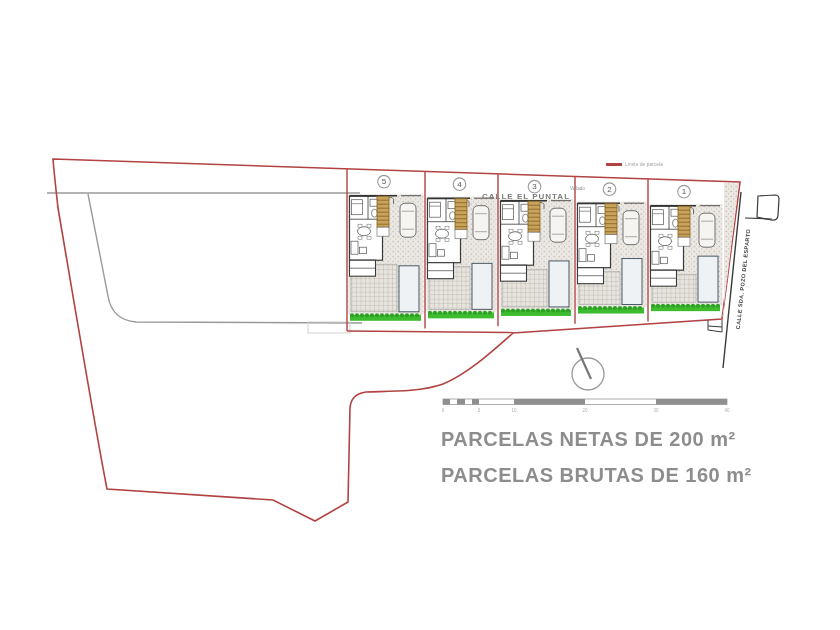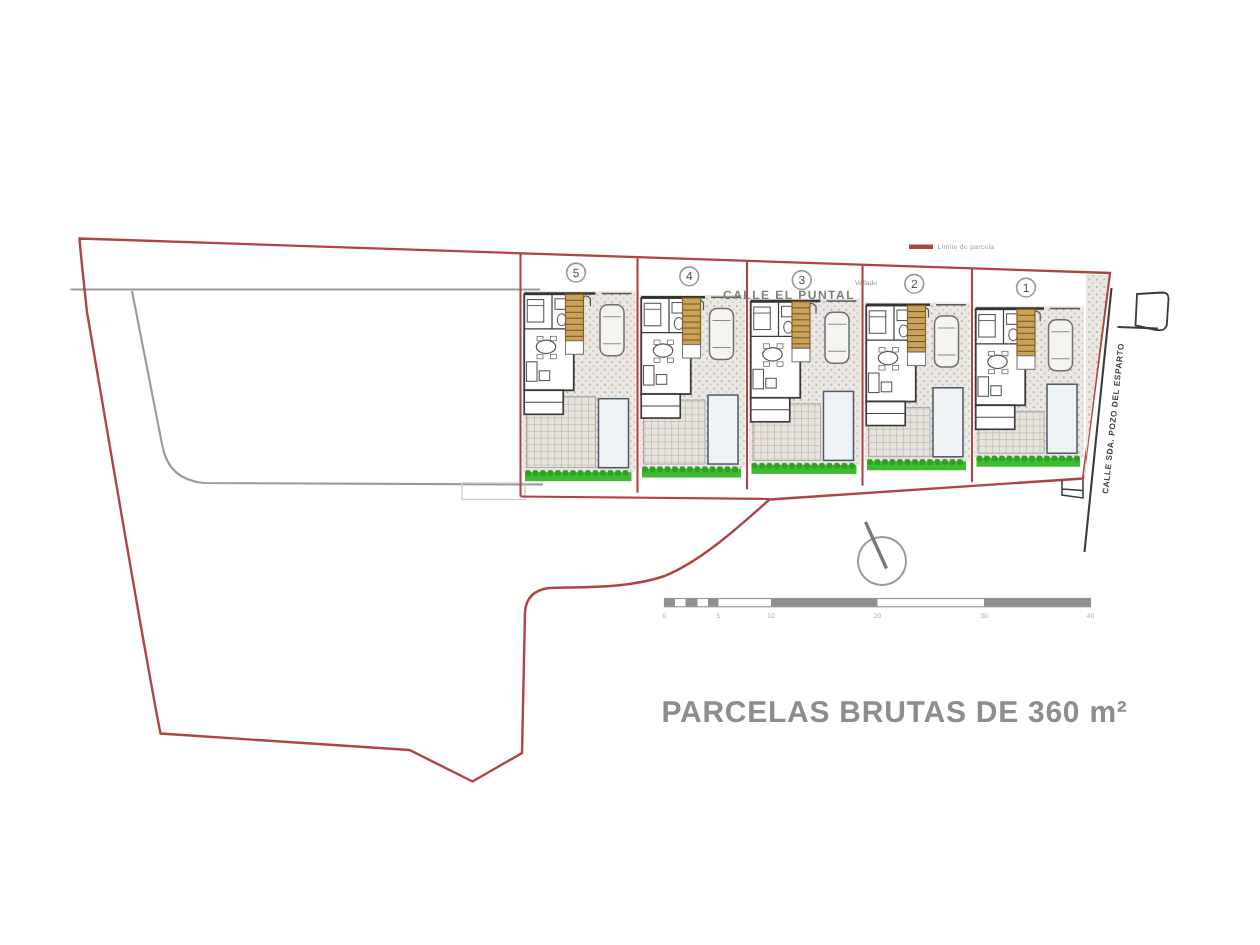--- a/index.html
+++ b/index.html
@@ -360,14 +360,15 @@
 
   <div class="ovl legend">
     <span class="dash"></span>
     <span class="lgtxt">Límite de parcela</span>
   </div>
 
   <div class="ovl vallado">Vallado</div>
 
   <div class="ovl street-side">CALLE SDA. POZO DEL ESPARTO</div>
 
-  <div class="ovl title t2">PARCELAS BRUTAS DE 360 m²</div>
+  <div class="ovl title t1">PARCELAS NETAS DE 200 m²</div>
+  <div class="ovl title t2">PARCELAS BRUTAS DE 160 m²</div>
 </div>
 
 </body></html>

